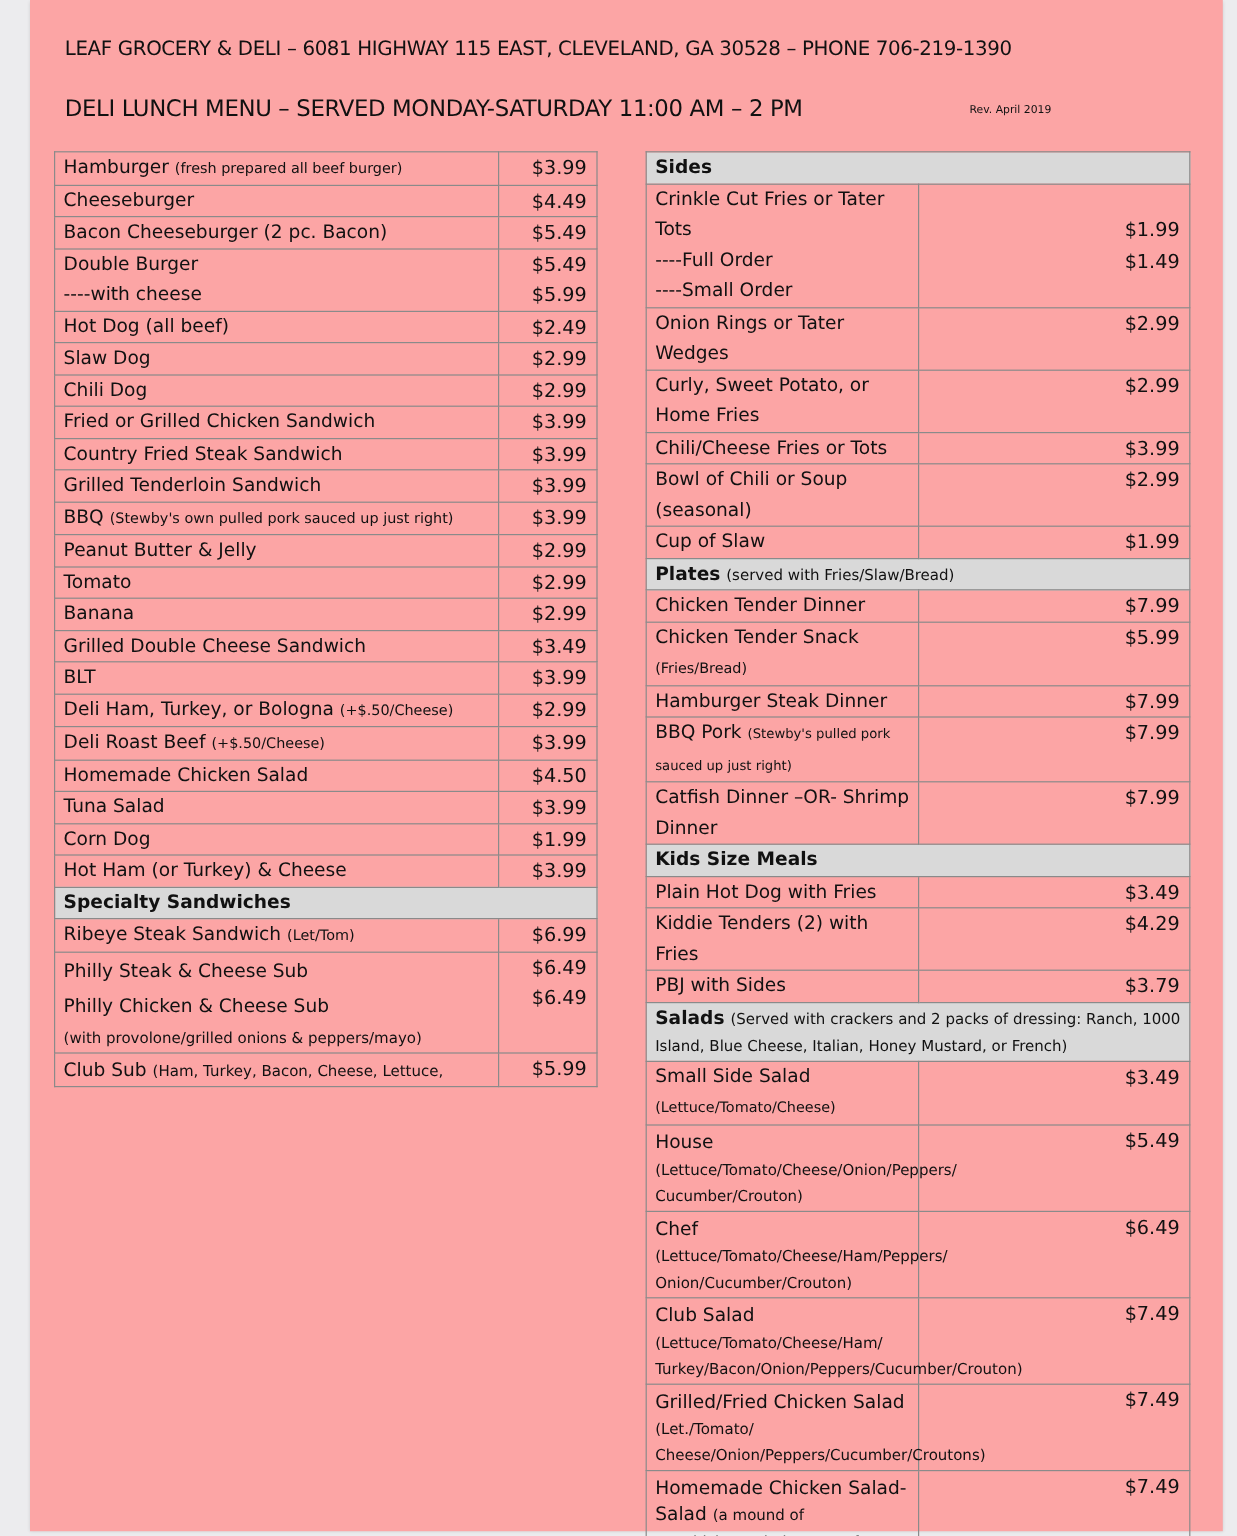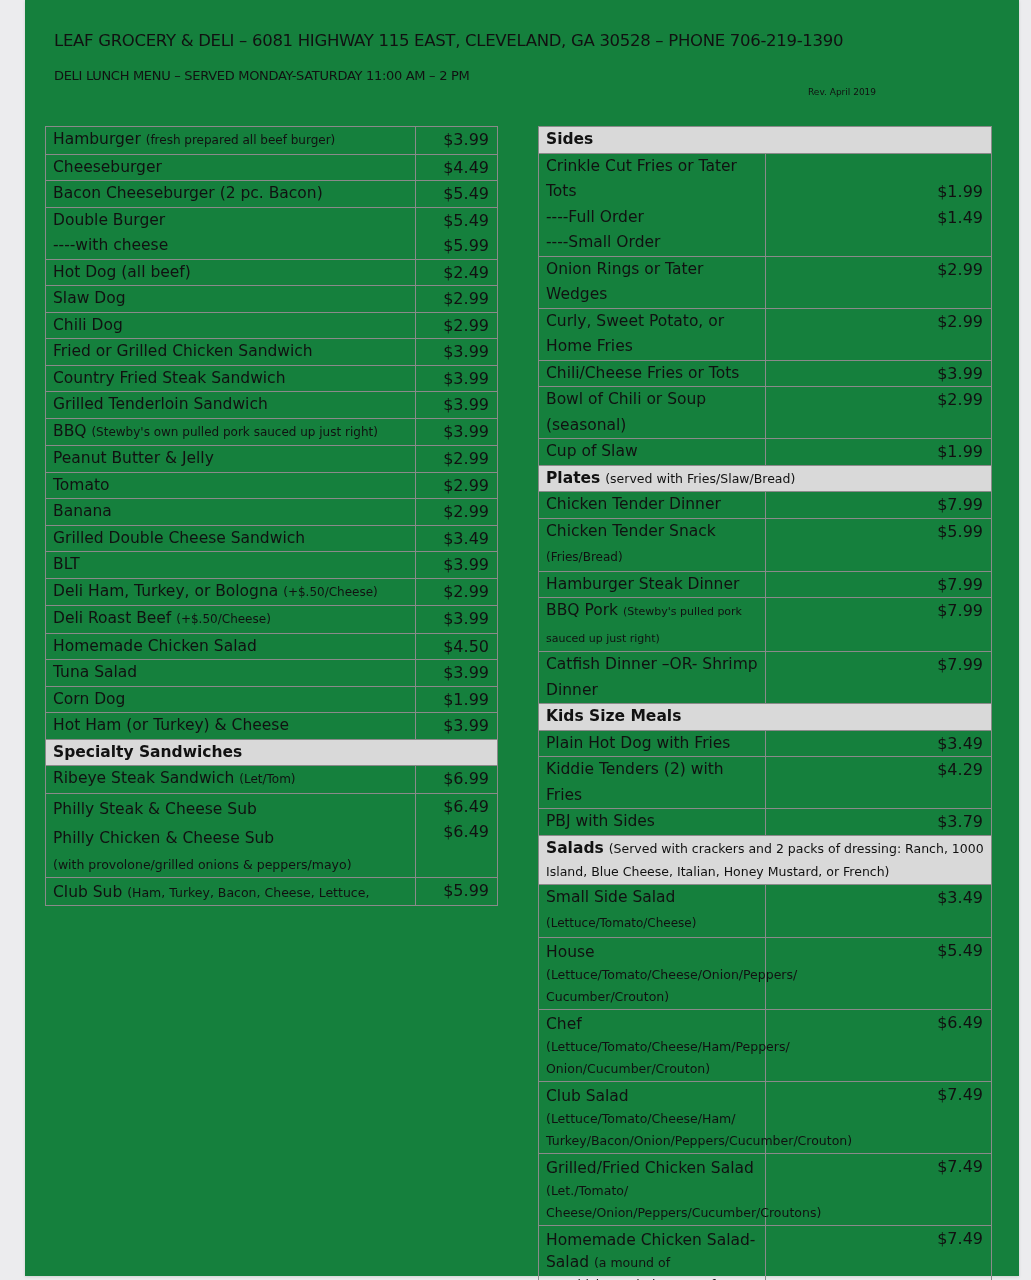--- a/index.html
+++ b/index.html
@@ -1,19 +1,19 @@
 <!DOCTYPE html>
 <html><head>
 <meta charset="utf-8">
 <style>
   html, body { margin:0; padding:0; }
   body { width:1031px; height:1280px; background:#ececee; font-family:"DejaVu Sans", sans-serif; color:#111; overflow:hidden; }
-  .page { position:absolute; left:25px; top:0; width:994px; height:1276px; background:#15803d; box-shadow:0 1px 3px rgba(0,0,0,0.12); }
+  .page { position:absolute; left:25px; top:0; width:994px; height:1276px; background:#fca5a5; box-shadow:0 1px 3px rgba(0,0,0,0.12); }
   .hdr1 { position:absolute; left:29px; top:31px; font-size:16.5px; letter-spacing:-0.3px; white-space:nowrap; font-family:"DejaVu Sans", sans-serif; }
-  .hdr2 { position:absolute; left:29px; top:68px; font-size:13px; letter-spacing:-0.3px; white-space:nowrap; }
+  .hdr2 { position:absolute; left:29px; top:80px; font-size:19px; letter-spacing:-0.3px; white-space:nowrap; }
   .rev { position:absolute; left:783px; top:87px; font-size:9px; }
   table { position:absolute; border-collapse:collapse; table-layout:fixed; }
   #left { left:20px; top:126px; width:453px; }
   #right { left:513px; top:126px; width:454px; }
   td { border:1px solid #8a8a8a; padding:0 6px 0 7px; vertical-align:top; font-size:15.5px; line-height:25.5px; }
   td.price { text-align:right; padding-right:8px; white-space:nowrap; font-size:16px; }
   #left td.price { width:66px; }
   #right td.price { width:66px; }
   tr.sec td { background:#d9d9d9; }
   .sec-title { font-weight:bold; font-size:15.5px; }

